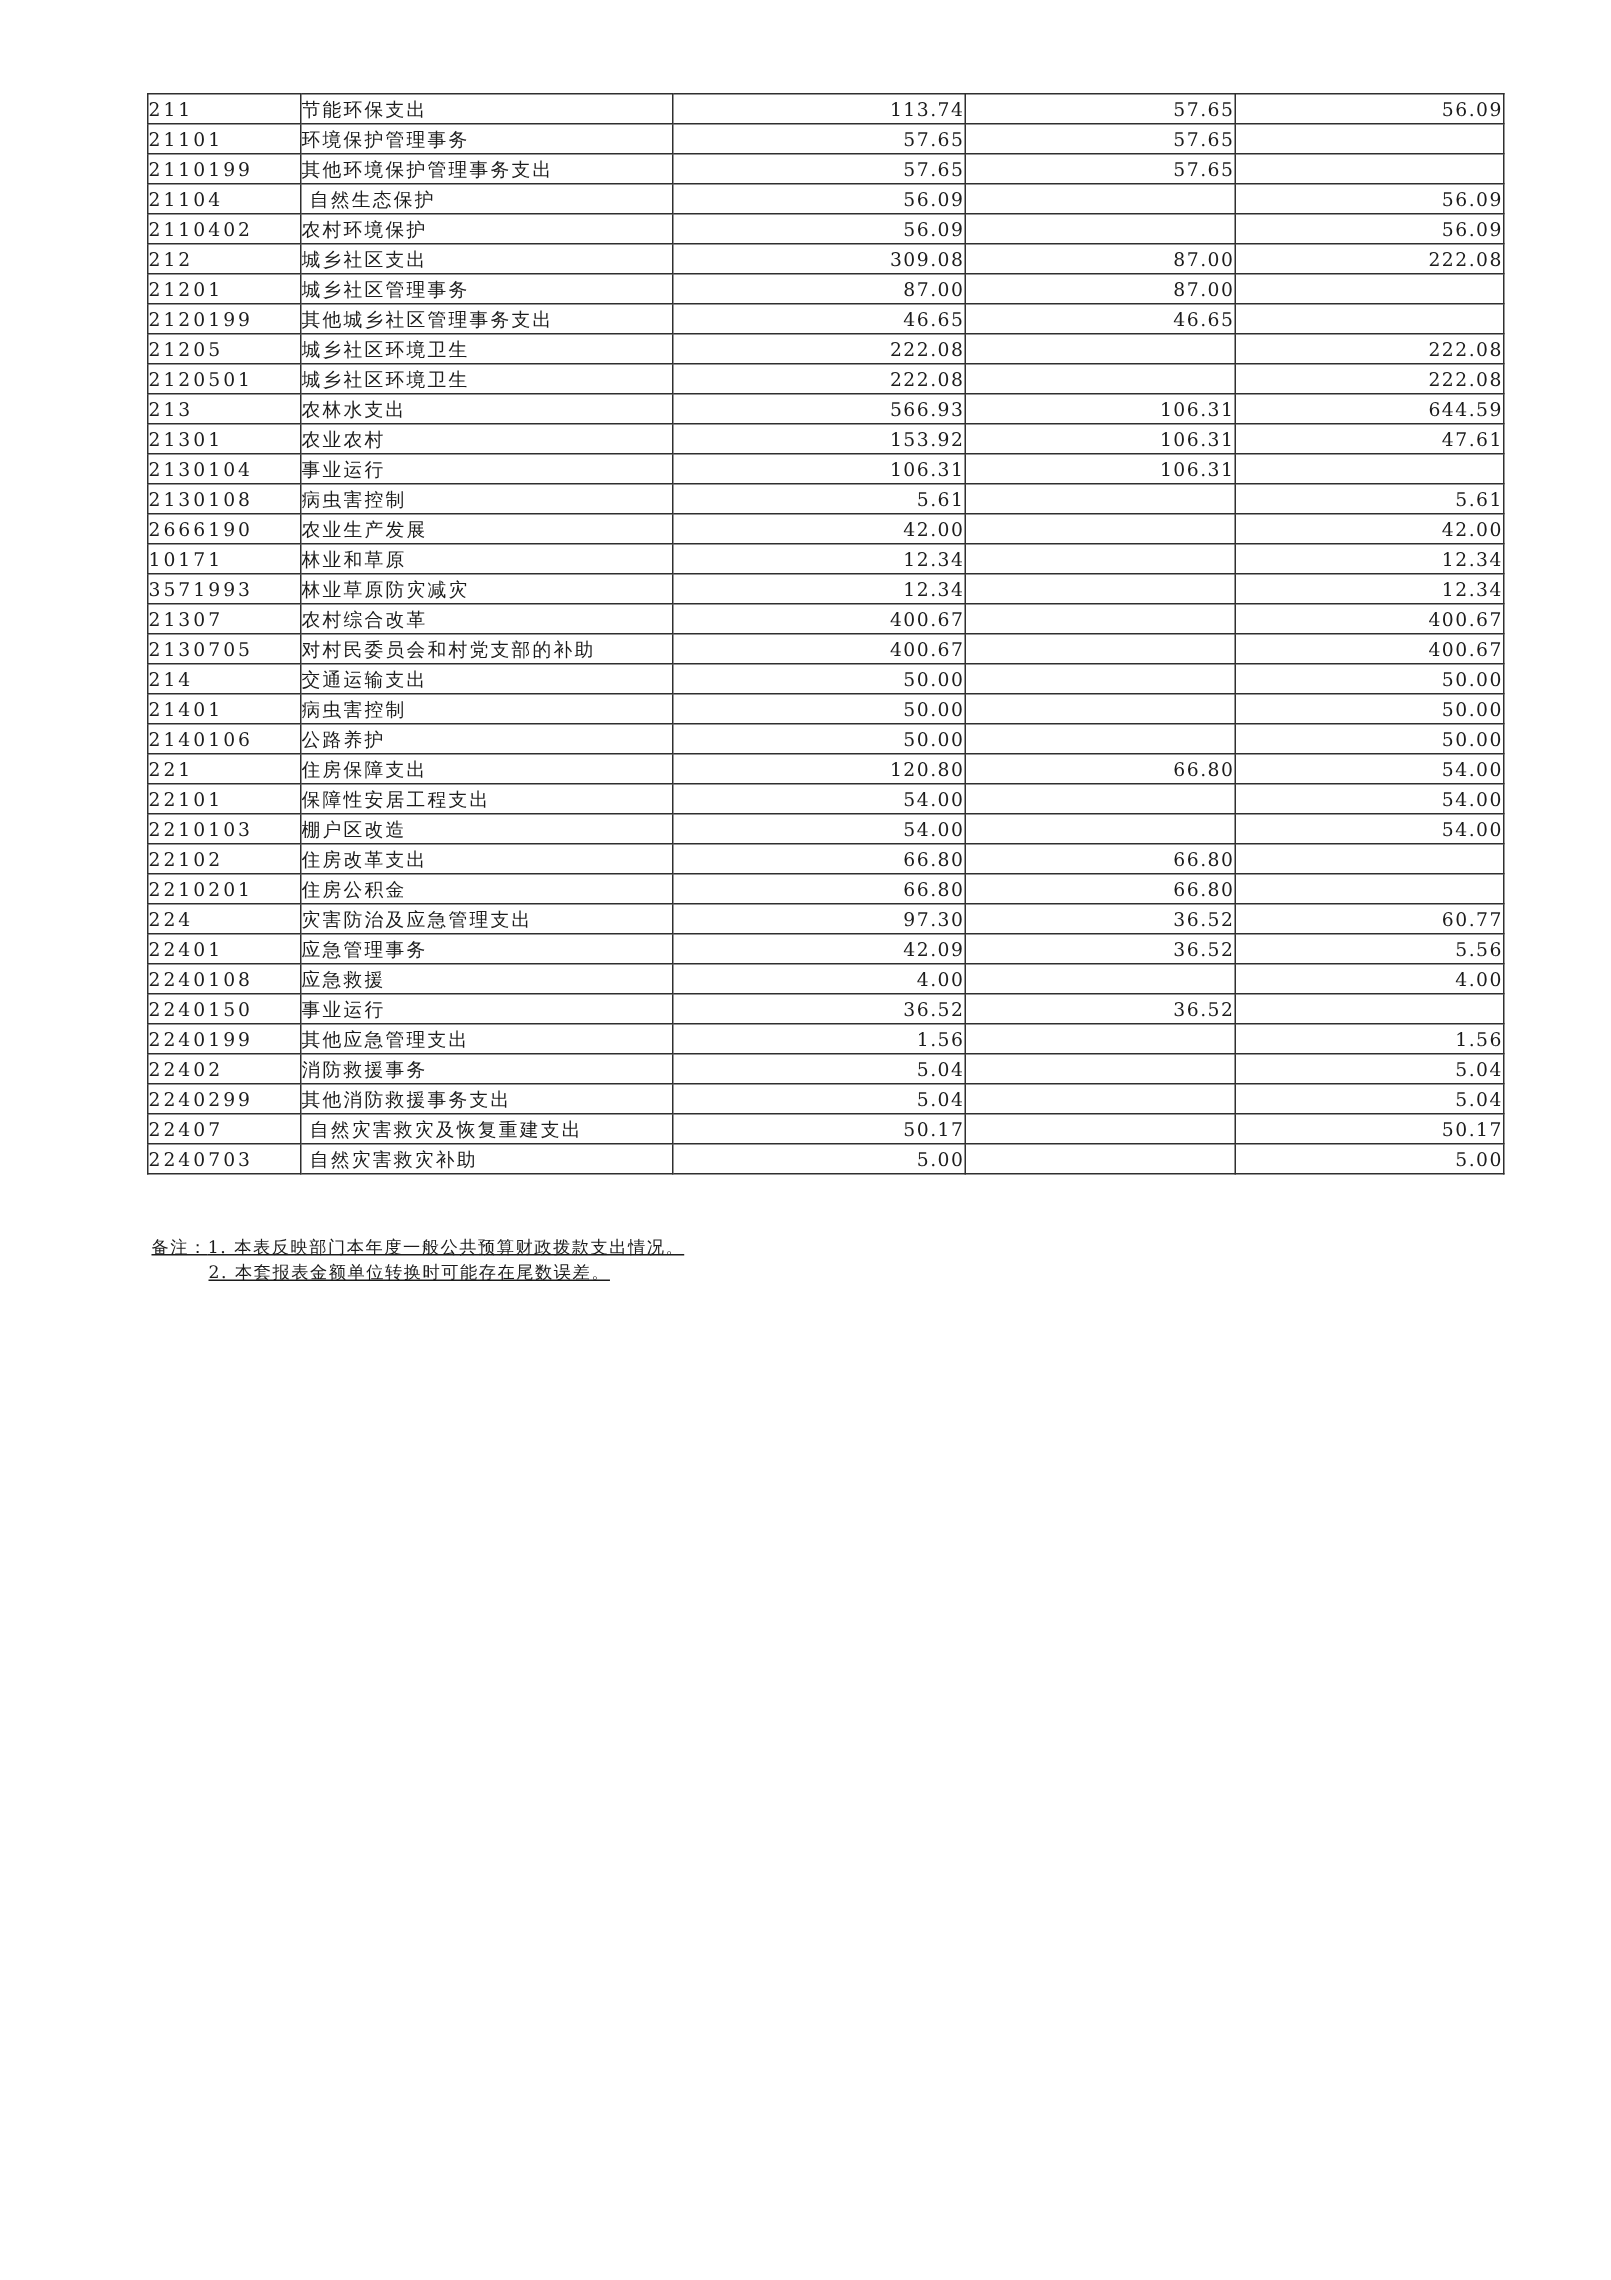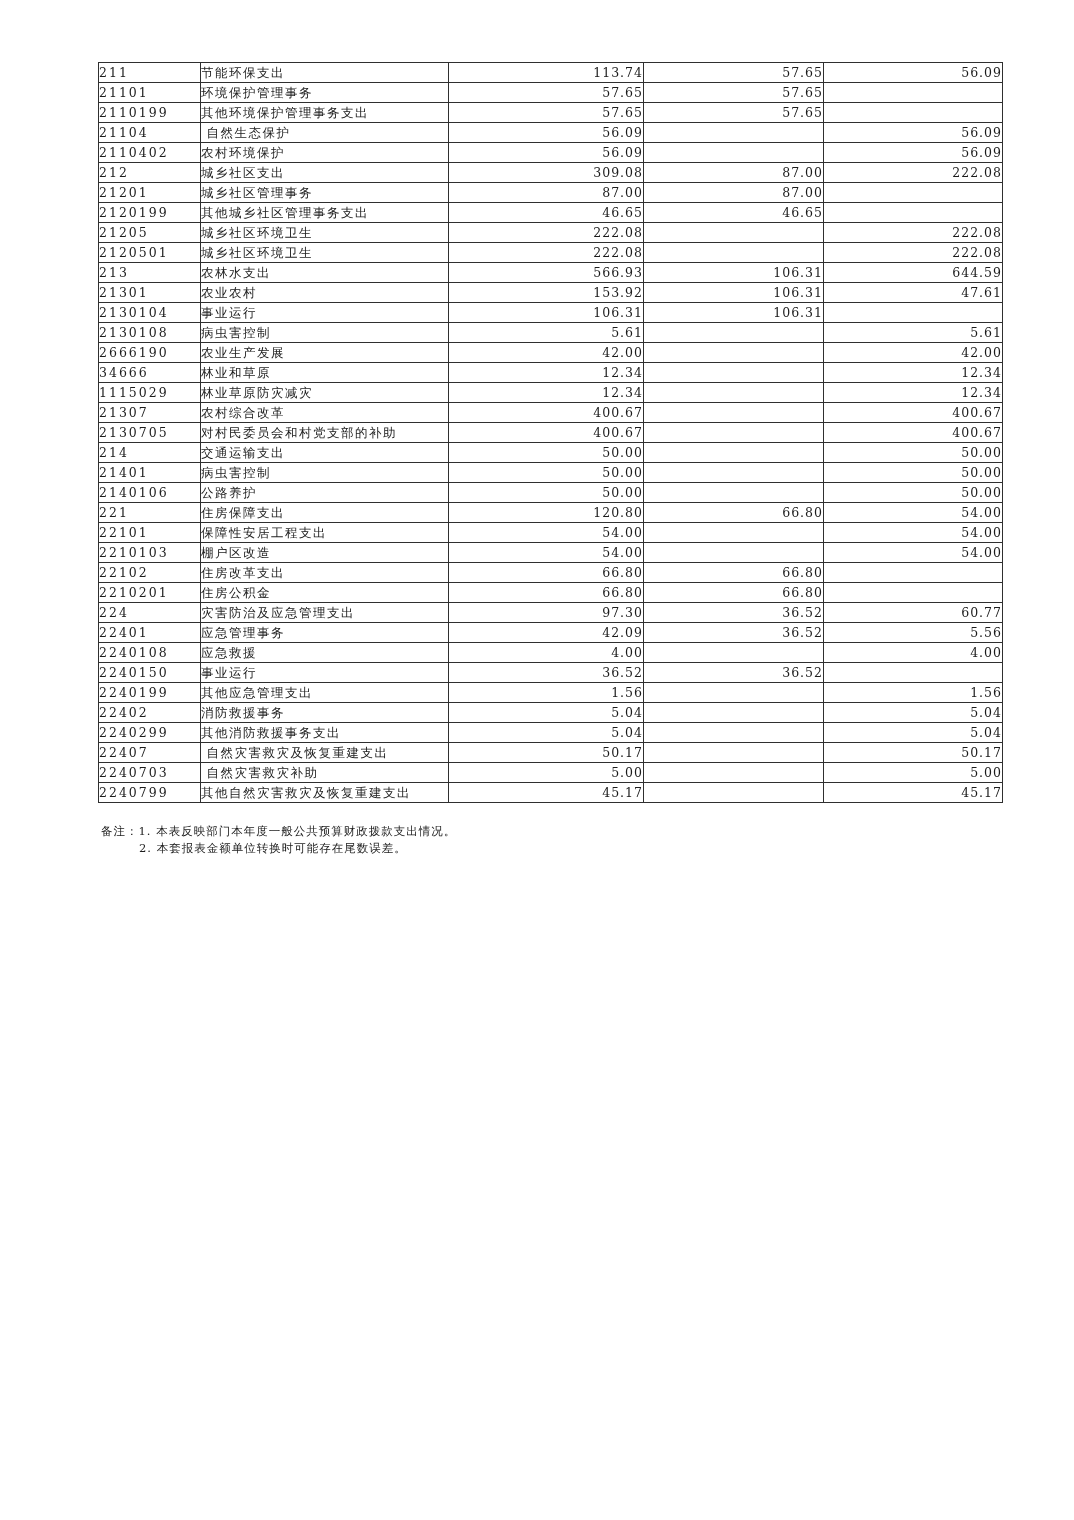--- a/index.html
+++ b/index.html
@@ -34,20 +34,21 @@
   }
   td.col-code   { padding-left: 5px;  letter-spacing: 2px; }
   td.col-name   { padding-left: 6px;  letter-spacing: 1.5px; }
   td.col-num    { text-align: right; padding-right: 5px; letter-spacing: 1px; }
   .notes {
     position: absolute; left: 101px; top: 823px;
     font-size: 11.5px;
     line-height: 16.5px;
     letter-spacing: 1px;
     color: #1c1c1c;
+    text-decoration: underline;
   }
   .note-row { white-space: pre; }
   .note-row.indent { padding-left: 38px; }
 </style>
 </head>
 <body>
 
 <div class="page">
 
   <table class="budget">
@@ -158,28 +159,28 @@
           <td class="col-num">5.61</td>
         </tr>
         <tr>
           <td class="col-code">2666190</td>
           <td class="col-name">农业生产发展</td>
           <td class="col-num">42.00</td>
           <td class="col-num"></td>
           <td class="col-num">42.00</td>
         </tr>
         <tr>
-          <td class="col-code">34666</td>
+          <td class="col-code">10171</td>
           <td class="col-name">林业和草原</td>
           <td class="col-num">12.34</td>
           <td class="col-num"></td>
           <td class="col-num">12.34</td>
         </tr>
         <tr>
-          <td class="col-code">1115029</td>
+          <td class="col-code">3571993</td>
           <td class="col-name">林业草原防灾减灾</td>
           <td class="col-num">12.34</td>
           <td class="col-num"></td>
           <td class="col-num">12.34</td>
         </tr>
         <tr>
           <td class="col-code">21307</td>
           <td class="col-name">农村综合改革</td>
           <td class="col-num">400.67</td>
           <td class="col-num"></td>
@@ -304,27 +305,20 @@
           <td class="col-num"></td>
           <td class="col-num">50.17</td>
         </tr>
         <tr>
           <td class="col-code">2240703</td>
           <td class="col-name"> 自然灾害救灾补助</td>
           <td class="col-num">5.00</td>
           <td class="col-num"></td>
           <td class="col-num">5.00</td>
         </tr>
-        <tr>
-          <td class="col-code">2240799</td>
-          <td class="col-name">其他自然灾害救灾及恢复重建支出</td>
-          <td class="col-num">45.17</td>
-          <td class="col-num"></td>
-          <td class="col-num">45.17</td>
-        </tr>
       </tbody>
   </table>
 
   <div class="notes">
     <div class="note-row"><span>备注：</span><span>1. 本表反映部门本年度一般公共预算财政拨款支出情况。</span></div>
     <div class="note-row indent"><span>2. 本套报表金额单位转换时可能存在尾数误差。</span></div>
   </div>
 
 </div>
 

